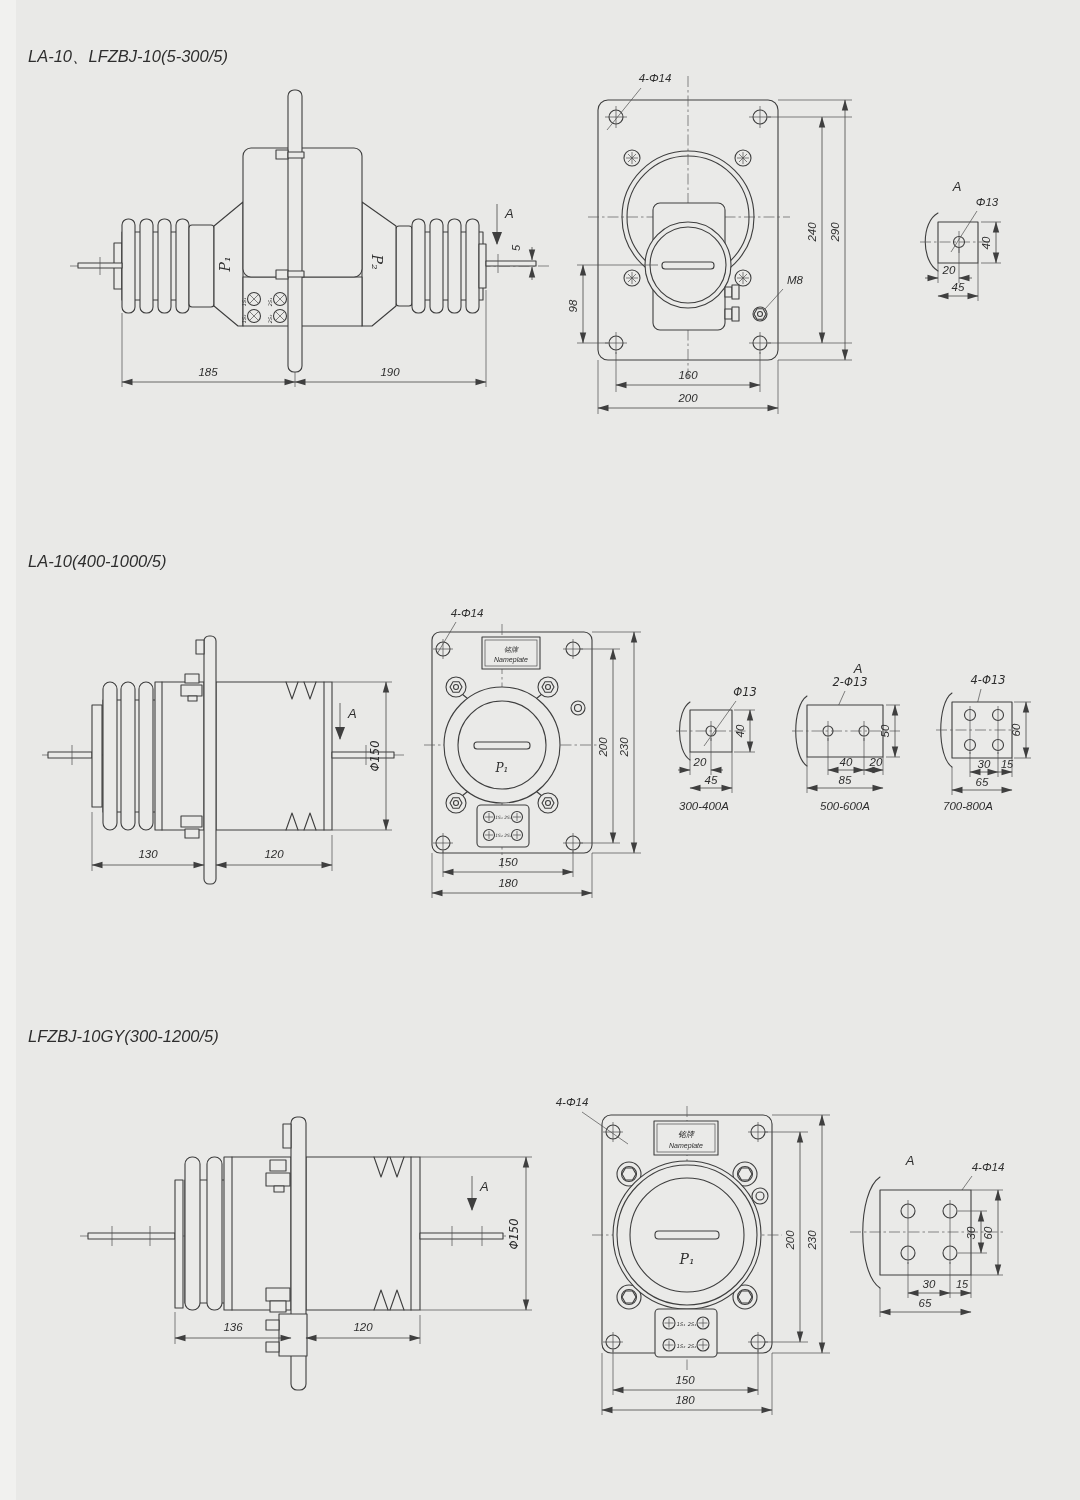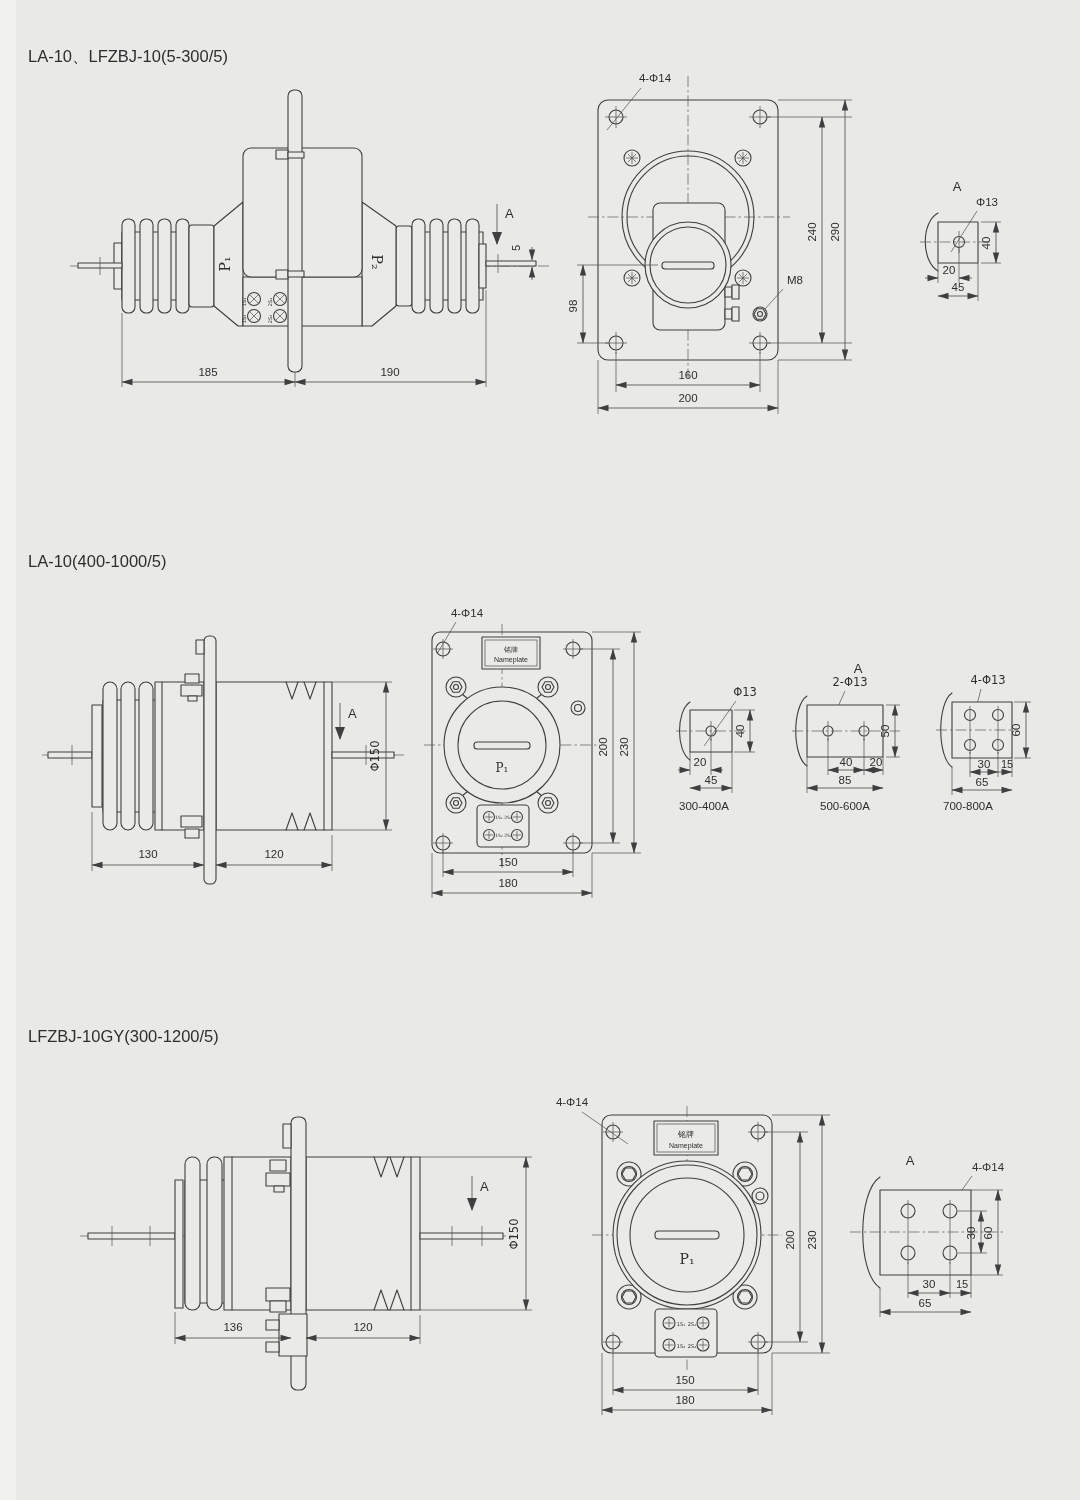--- a/index.html
+++ b/index.html
@@ -1,16 +1,16 @@
 <!DOCTYPE html>
 <html><head>
 <meta charset="utf-8">
 <style>
   html,body{margin:0;padding:0;background:#d8d8d6;}
-  #canvas{position:relative;width:1080px;height:1500px;background:#e9e9e7;overflow:hidden;}
+  #canvas{position:relative;width:1080px;height:1500px;background:#e9e9e7;overflow:hidden;font-style:italic;}
   svg text{font-family:"Liberation Sans",sans-serif;fill:#2e2e2e;}
   .t16{font-size:16.5px;}
   .t12{font-size:11.5px;}
   .t11{font-size:11px;}
   .t13{font-size:13px;}
   .t8{font-size:8px;}
   .t7{font-size:7px;}
   .t5{font-size:5px;}
   .t4{font-size:4.4px;}
   .mid{text-anchor:middle;}

